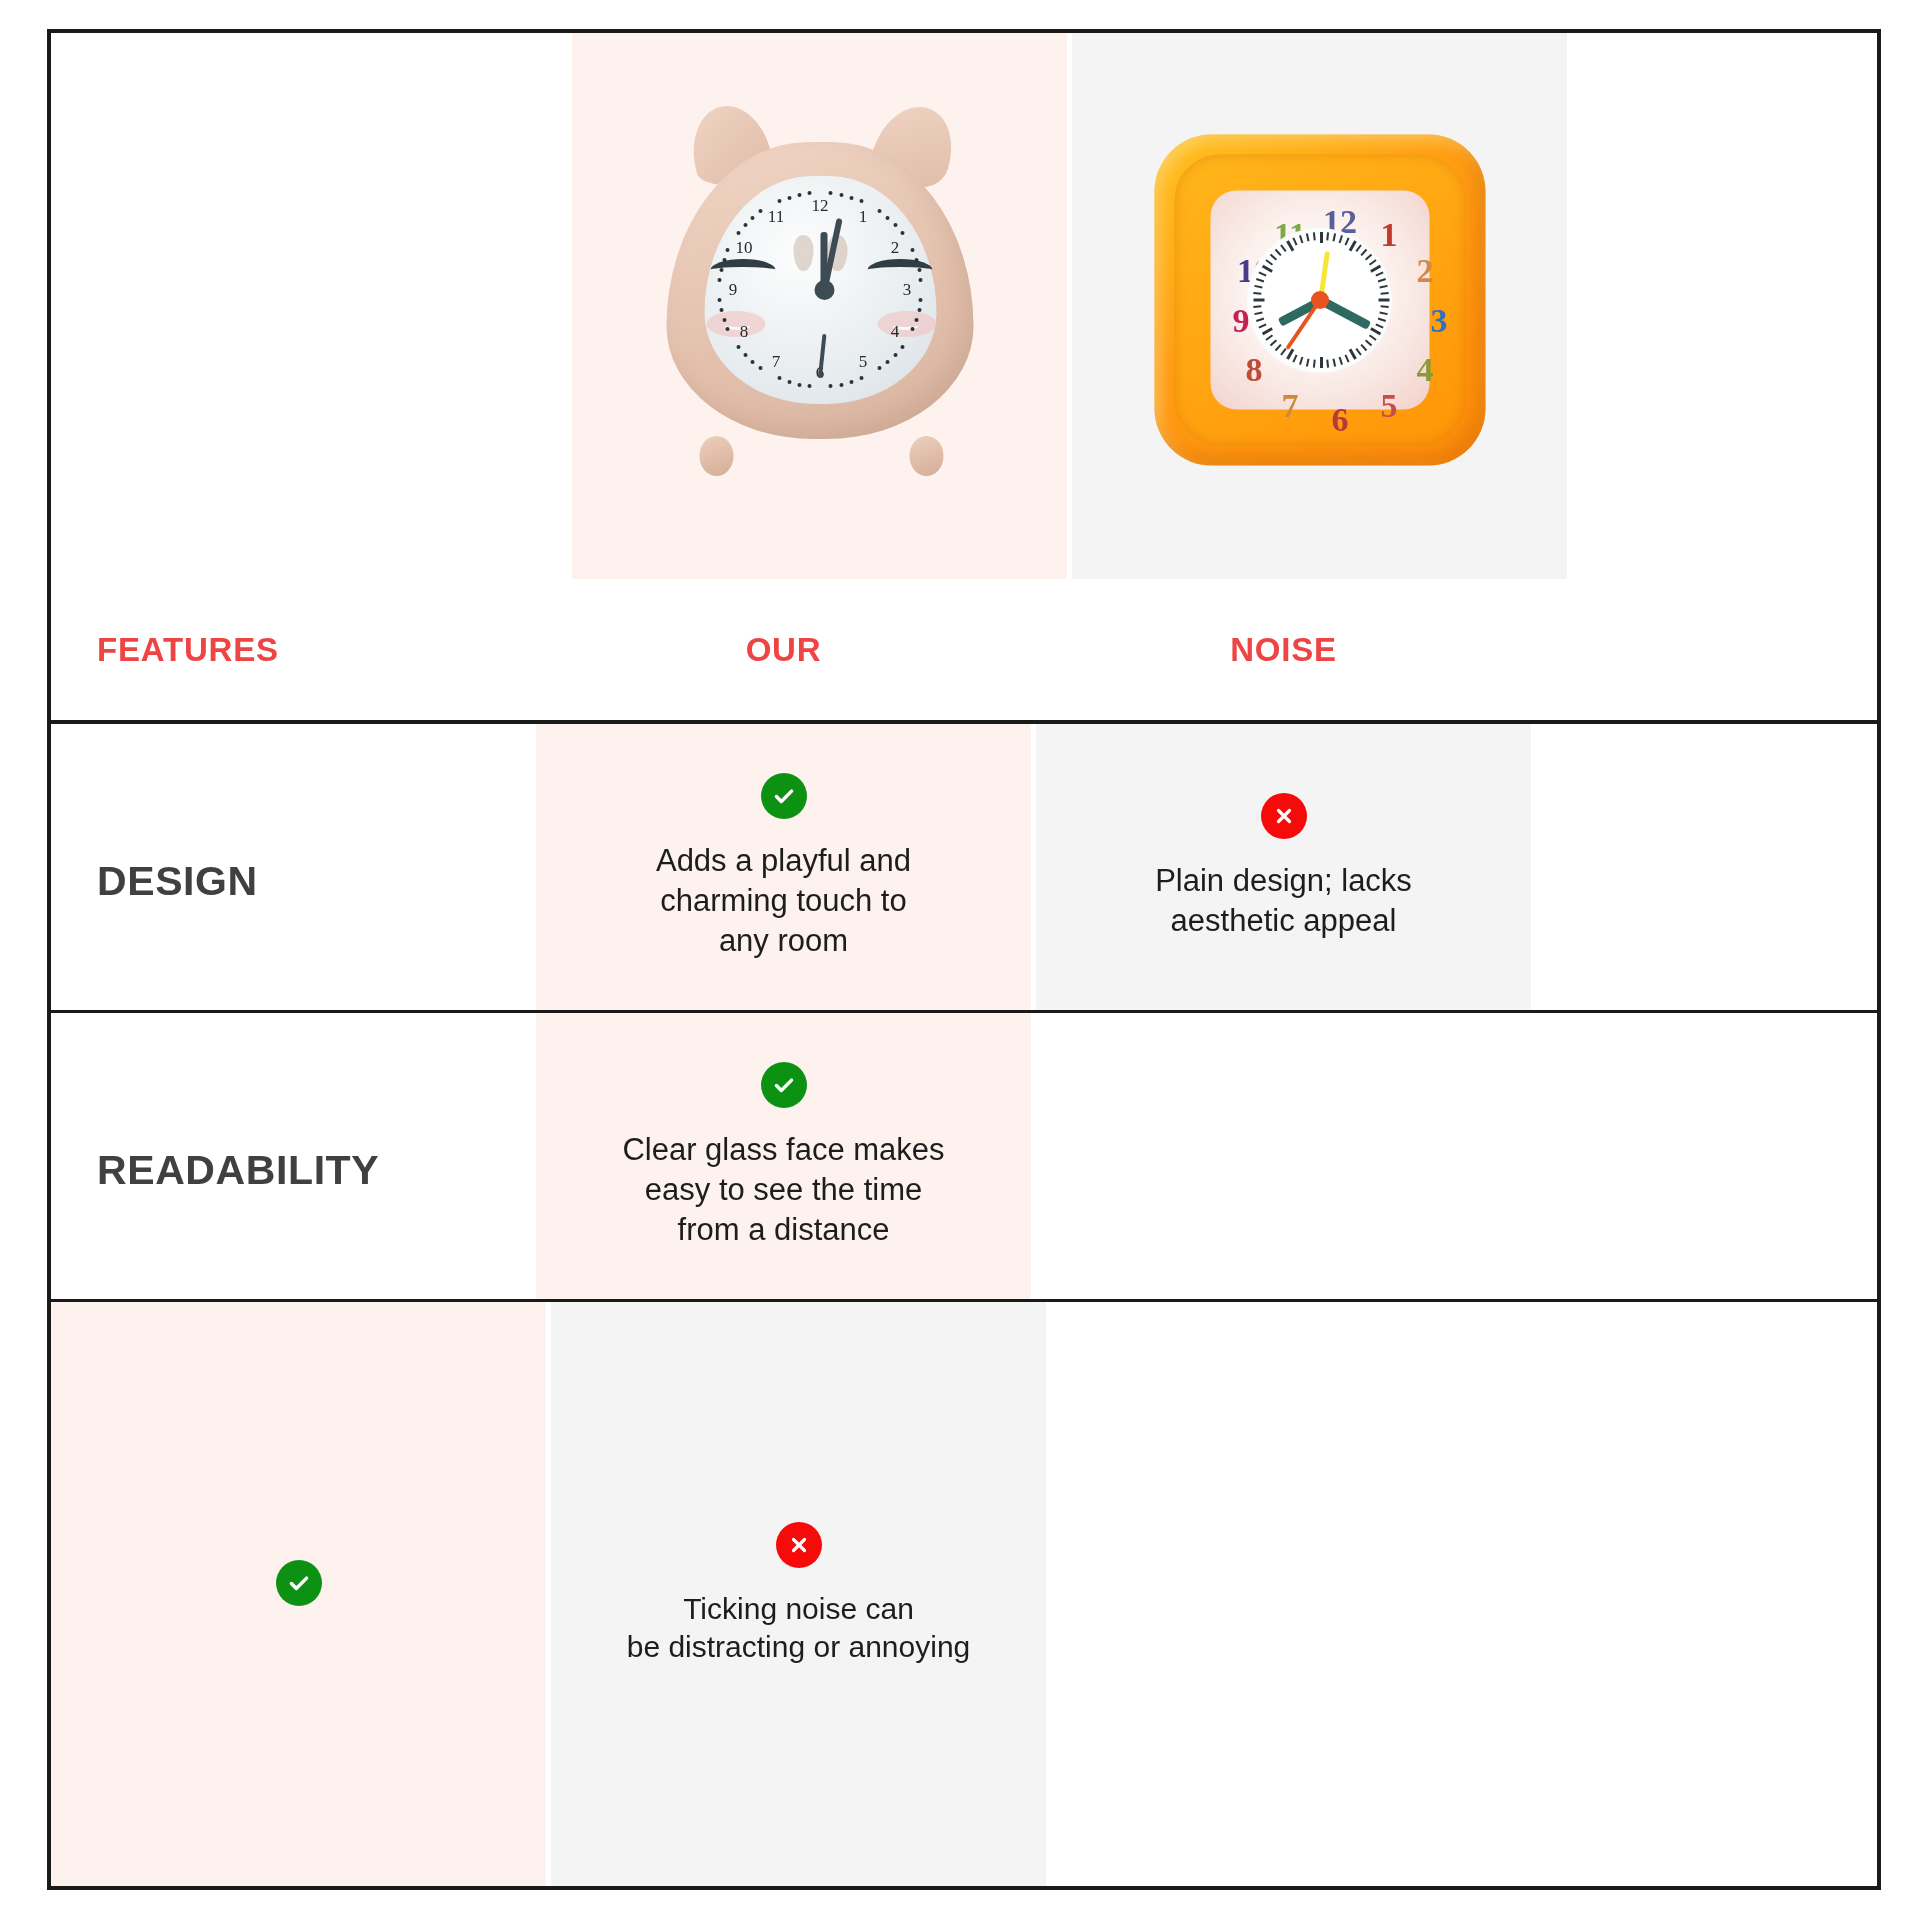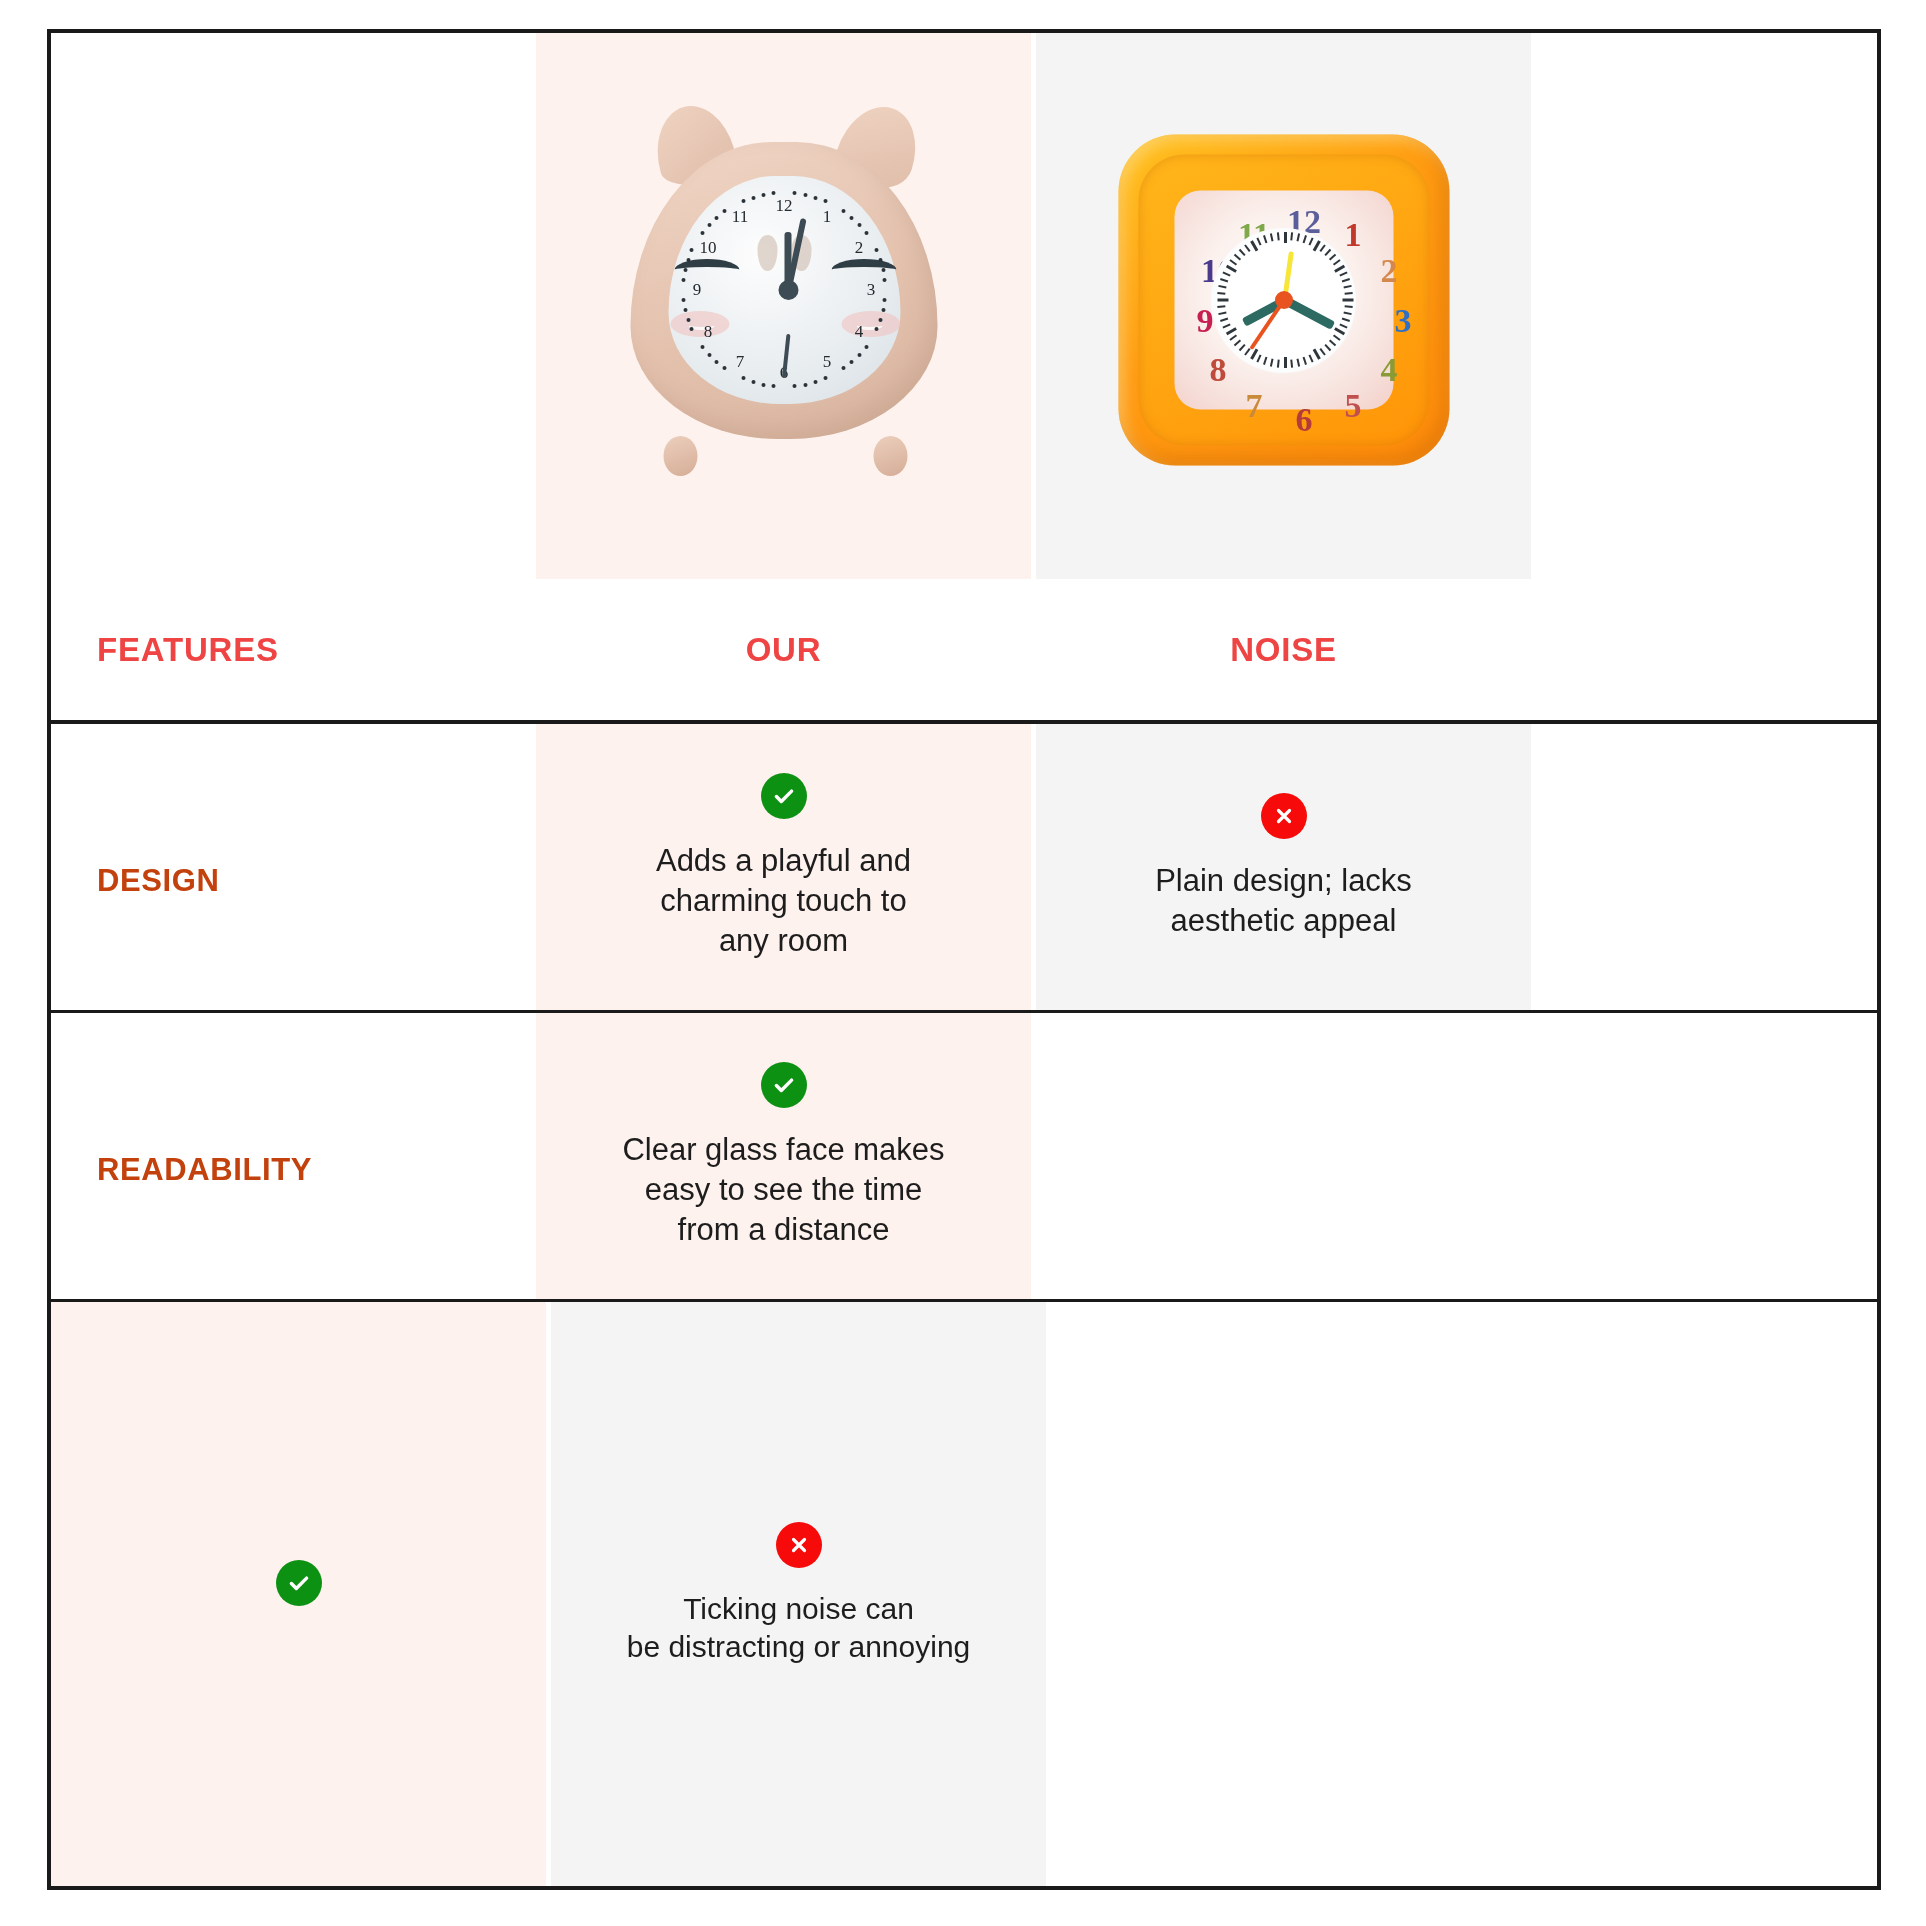--- a/index.html
+++ b/index.html
@@ -31,20 +31,21 @@
     display: flex;
     flex-direction: column;
   }
 
   
   .media-band {
     display: flex;
     height: 546px;
     flex: 0 0 546px;
     background: #ffffff;
+    padding-left: 36px;
   }
 
   .media-spacer {
     flex: 0 0 485px;
     background: #ffffff;
   }
 
   .media-cell {
     flex: 0 0 495px;
     position: relative;
@@ -299,24 +300,24 @@
   .row.r3 { flex: 1 1 auto; }
 
   .row .col-feature {
     flex: 0 0 485px;
     padding-left: 46px;
     display: flex;
     align-items: center;
     background: #ffffff;
   }
   .feature-label {
-    font-size: 31px;
+    font-size: 41px;
     font-weight: 700;
     letter-spacing: 0.6px;
-    color: #c2410c;
+    color: #404040;
     margin-top: 28px;
   }
 
   .cell {
     flex: 0 0 495px;
     display: flex;
     flex-direction: column;
     align-items: center;
     justify-content: center;
     padding: 0 16px;

